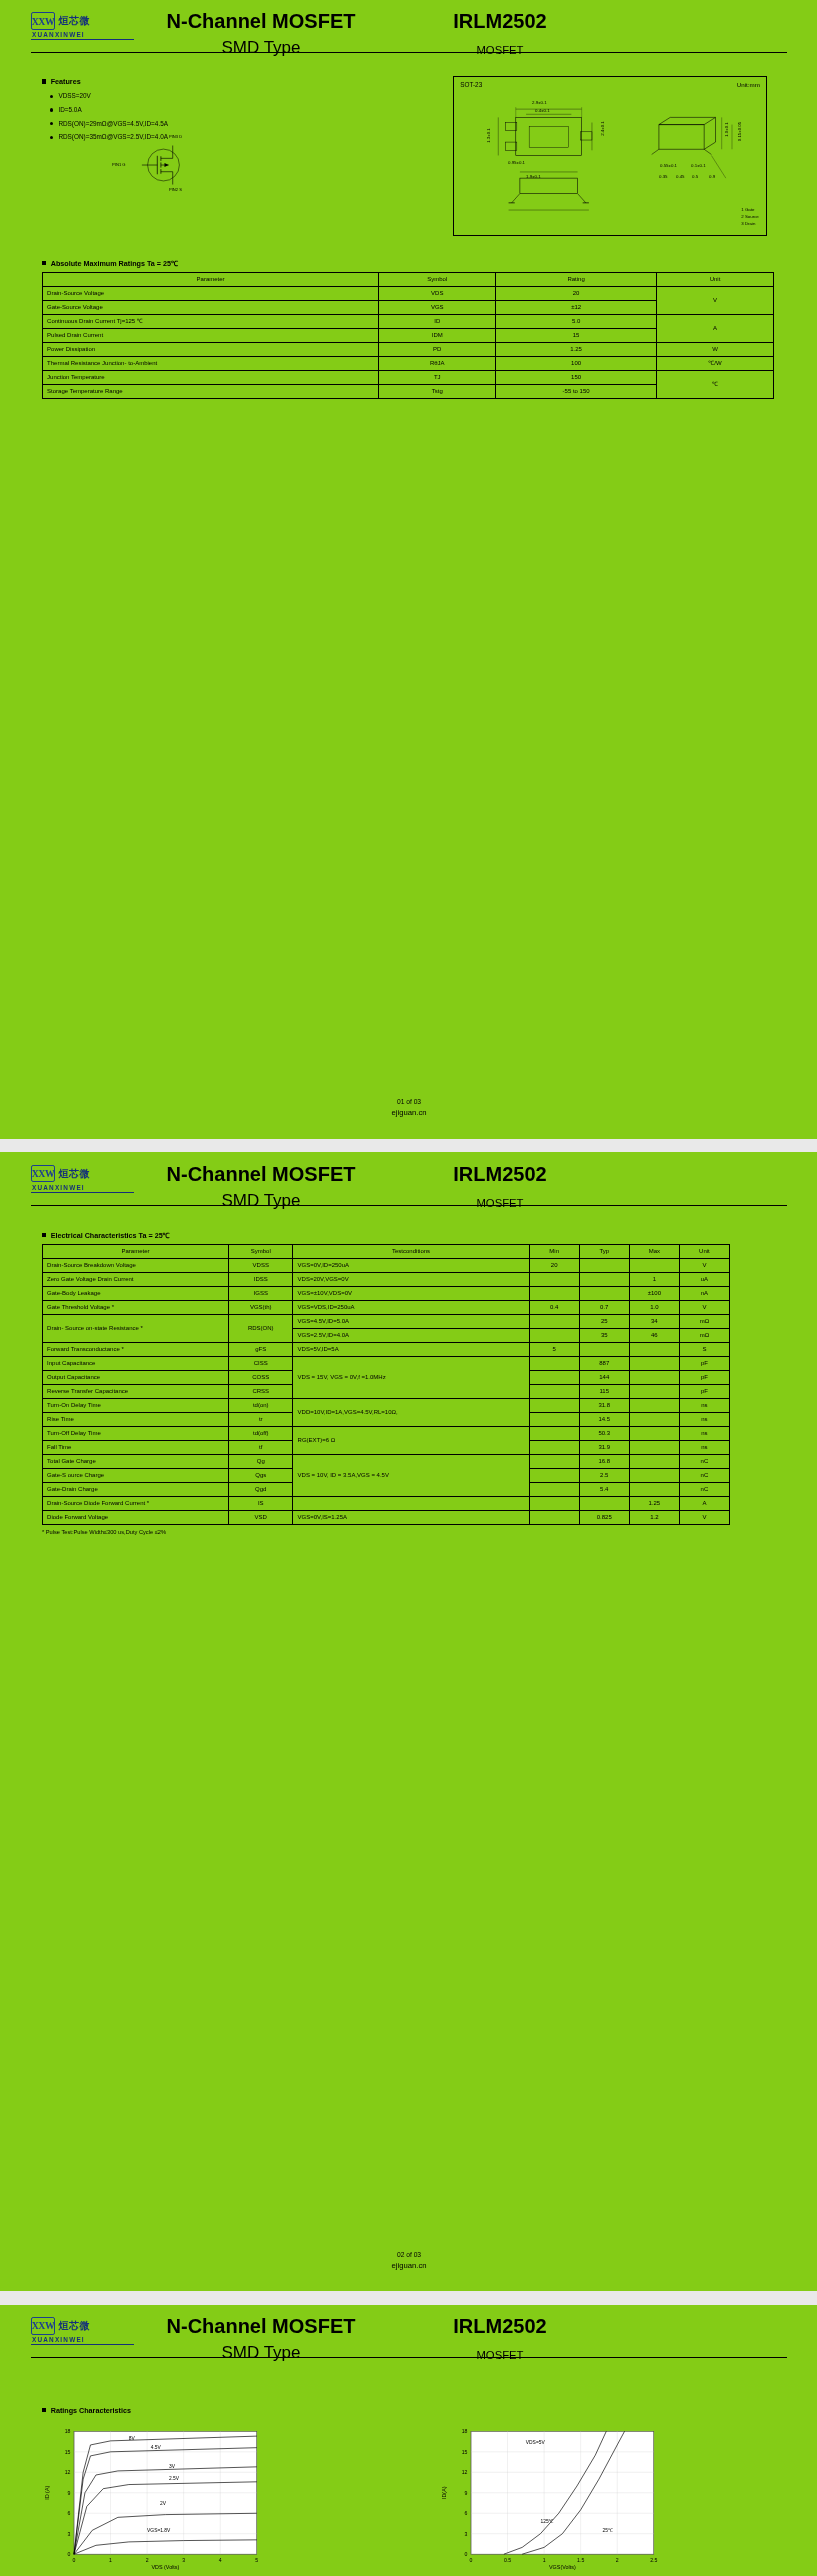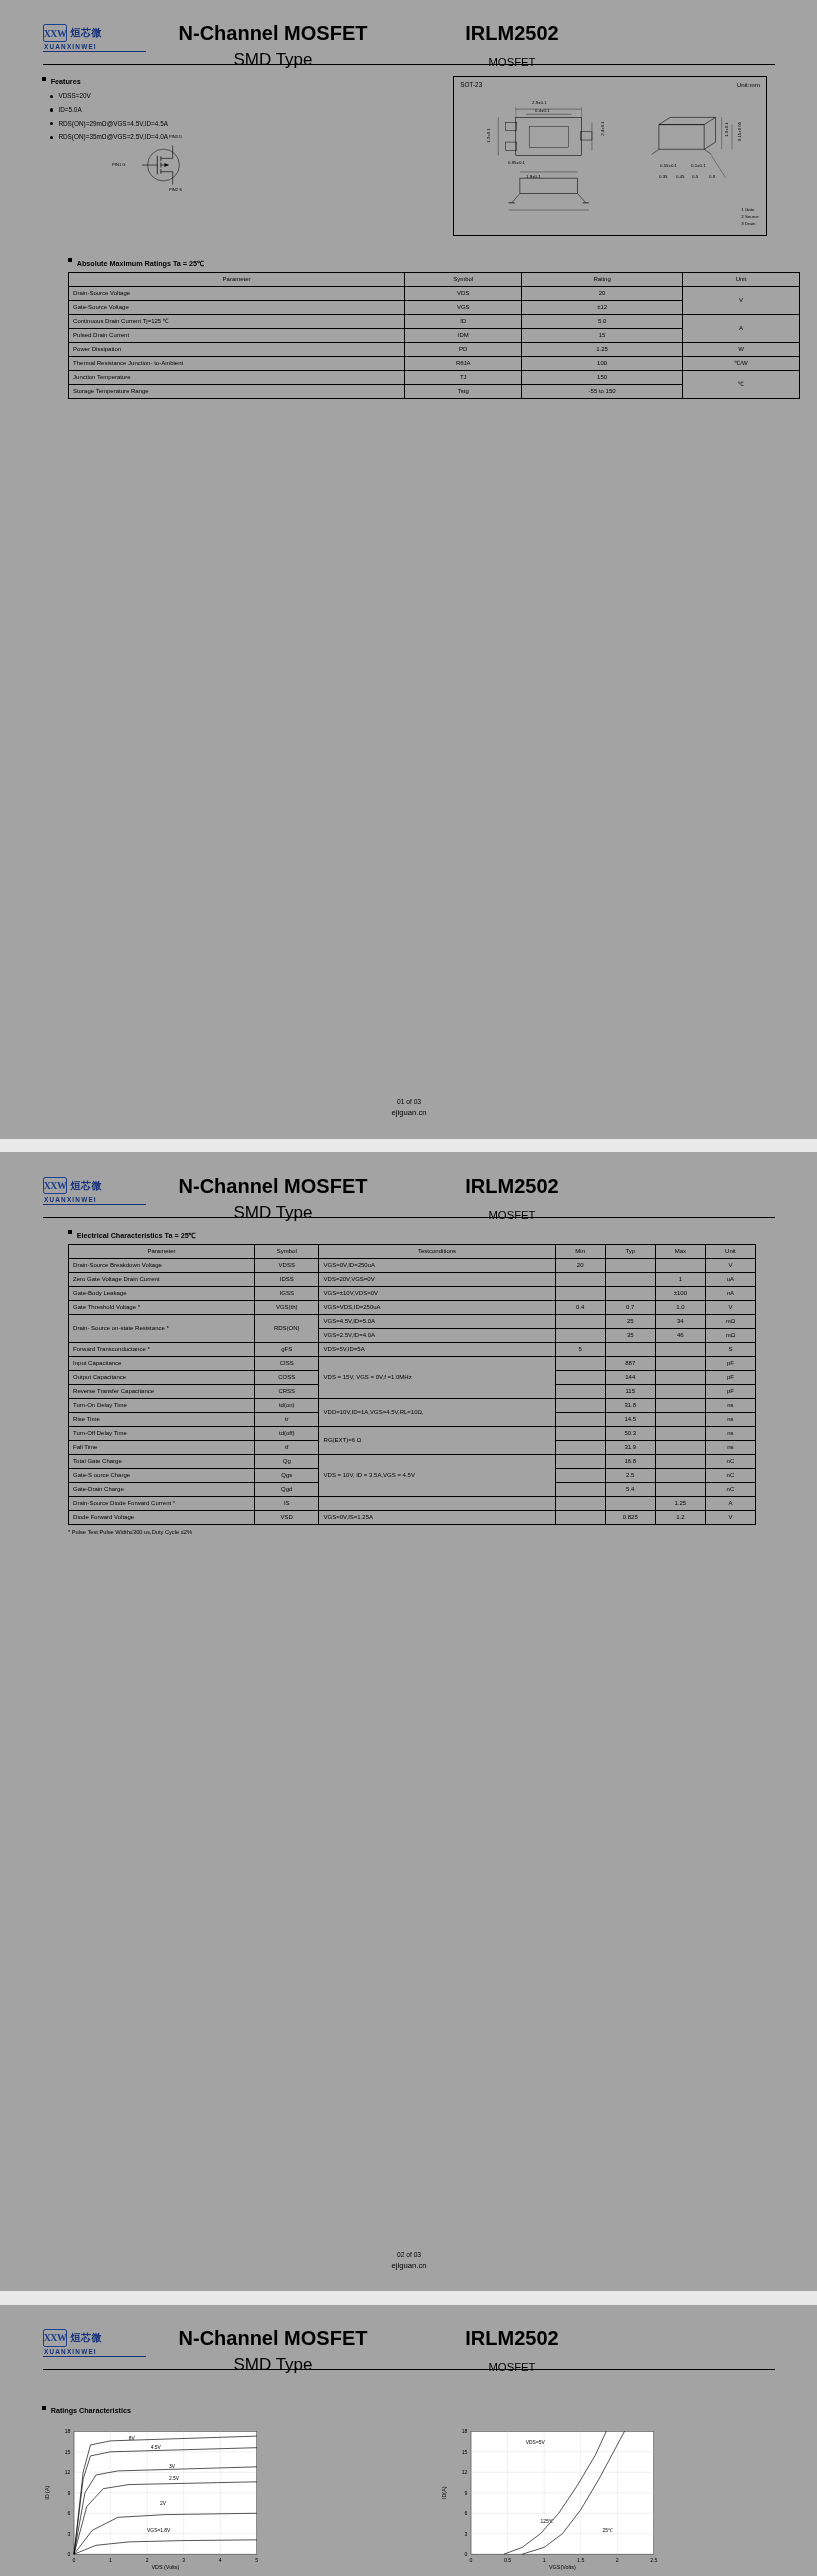--- a/index.html
+++ b/index.html
@@ -8,23 +8,23 @@
     background: #e9e9e9;
     font-family: "Liberation Sans", sans-serif;
   }
   .doc {
     width: 818px;
     margin: 0 auto;
     background: #e9e9e9;
   }
   .page {
     width: 818px;
-    background: #a3a3a3;
+    background: #84cc16;
     position: relative;
-    padding: 12px;
+    padding: 0;
     margin: 0 0 13.4px 0;
   }
   .page.p1 { height: 1139px; }
   .page.p2 { height: 1139px; }
   .page.p3 { height: 1161px; }
 
   
   .hdr {
     position: relative;
     height: 47px;
@@ -115,21 +115,21 @@
   }
   .footer .pg { font-size: 6.7px; color: #000; }
   .footer .site { font-size: 7.7px; color: #000; margin-top: 3.1px; }
 
   
   .sect {
     font-size: 7.2px;
     font-weight: bold;
     color: #000;
     margin: 0 0 4.1px 0;
-    display: flex; 
+    display: flex; align-items: center;
   }
   .sq {
     display: inline-block;
     width: 4.1px; height: 4.1px;
     background: #000;
     margin-right: 4.6px;
   }
 
   
   .features {
@@ -178,21 +178,21 @@
     font-size: 6.2px; color: #000;
   }
   .pkg-dim { position: absolute; font-size: 4.4px; color: #000; }
   .pin-list {
     position: absolute;
     right: 7.2px; bottom: 7.2px;
     font-size: 4.4px; line-height: 1.55; color: #000;
   }
 
   
-  .tbl-wrap { position: absolute; margin-left: 26px; }
+  .tbl-wrap { position: absolute; }
   table.dt {
     border-collapse: collapse;
     width: 100%;
     font-size: 6px;
     color: #000;
   }
   table.dt th, table.dt td {
     border: 0.5px solid #000;
     padding: 2.6px 3.1px;
     text-align: center;

